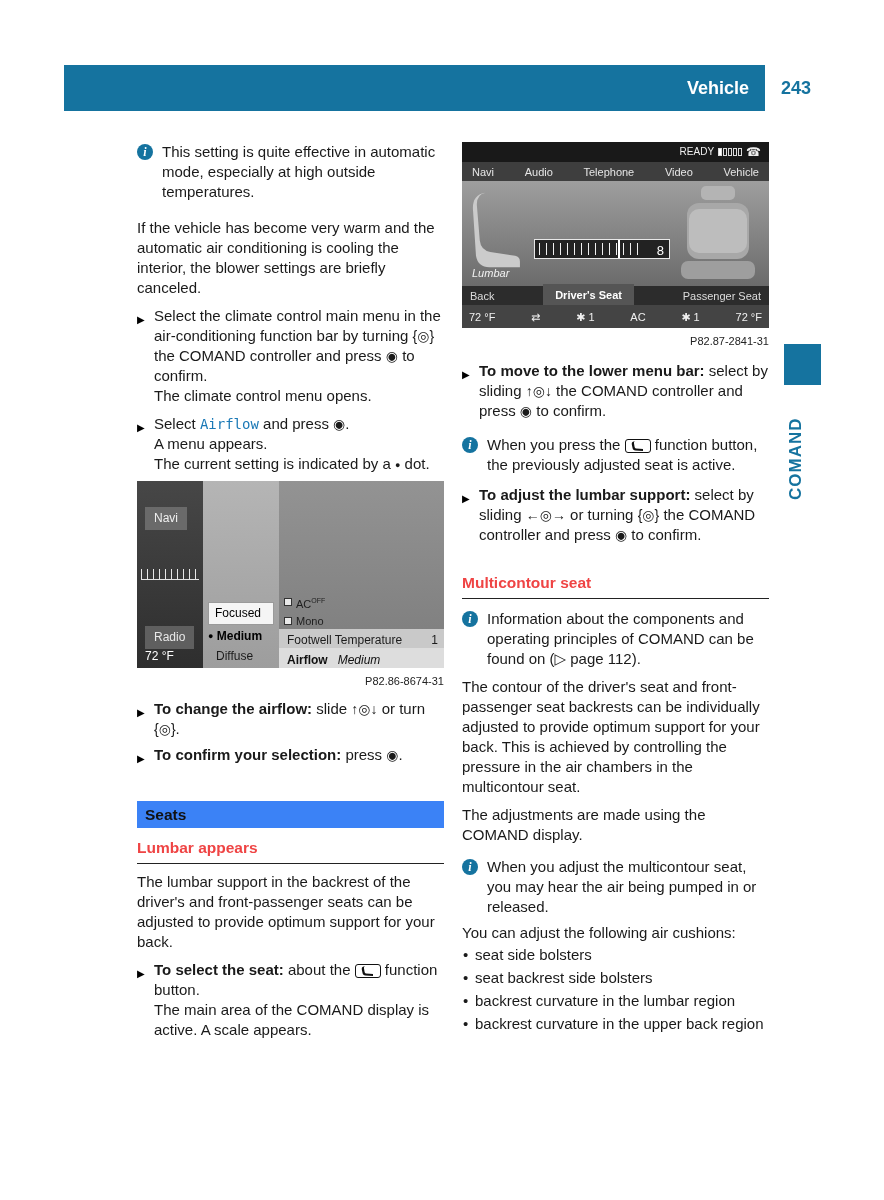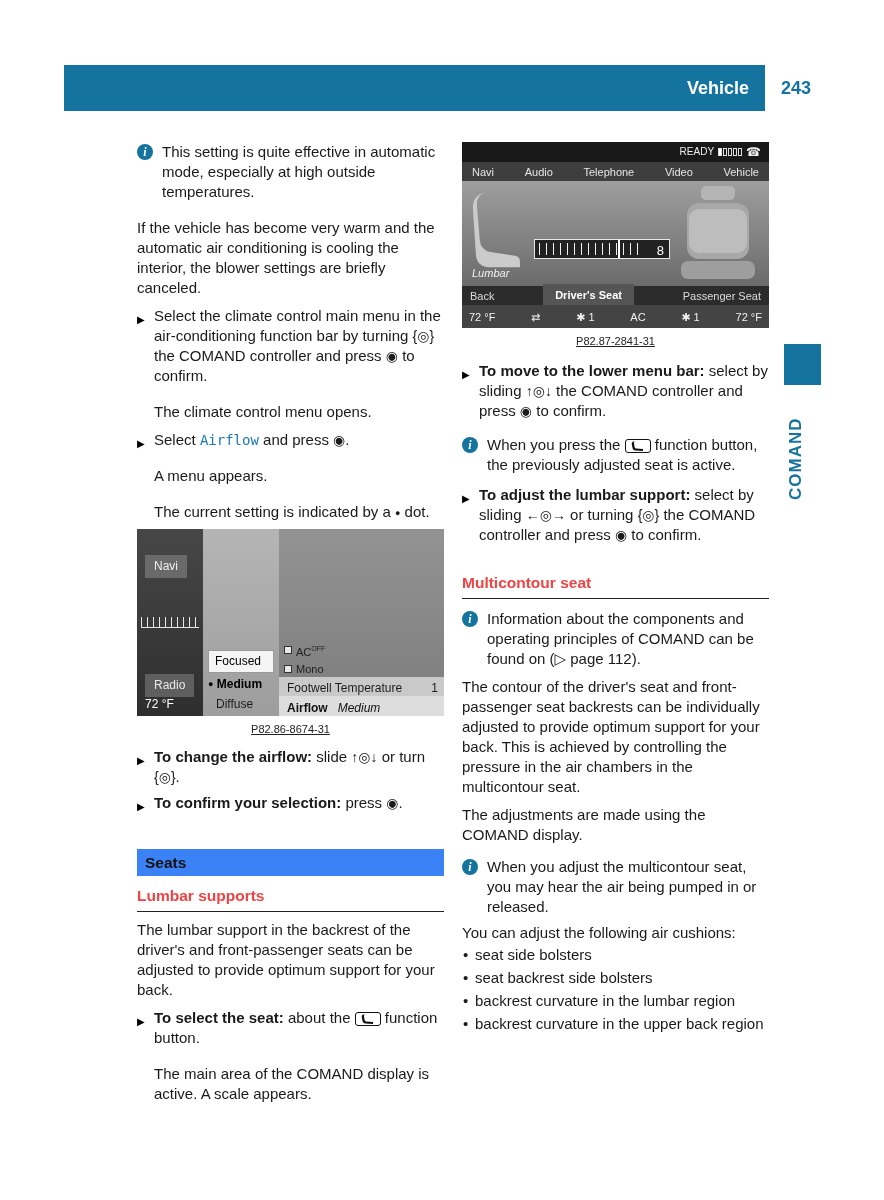--- a/index.html
+++ b/index.html
@@ -21,37 +21,37 @@
   .col-right { left:462px; }
   .mb2{margin-bottom:2px;} .mb6{margin-bottom:6px;} .mb8{margin-bottom:8px;} .mb10{margin-bottom:10px;}
   .mb12{margin-bottom:12px;} .mb14{margin-bottom:14px;} .mb16{margin-bottom:16px;} .mb28{margin-bottom:28px;} .mb36{margin-bottom:36px;}
 
   .info { display:flex; gap:9px; }
   .info-i { flex:0 0 auto; width:16px; height:16px; border-radius:50%; background:var(--accent); color:#fff;
             font:italic bold 12px/16px "Liberation Serif",serif; text-align:center; margin-top:2px; }
 
   .step { position:relative; padding-left:17px; }
   .step .arrow { position:absolute; left:0; top:4px; font-size:10px; color:#000; }
-  .step-result { margin-top:16px; }
+  .step-result { margin-top:0; }
   .lead { font-weight:bold; }
   .code { font-family:"DejaVu Sans Mono",monospace; color:var(--codeblue); font-size:14px; }
   .knob { font-size:14px; }
   .seldot { font-size:9px; vertical-align:1px; }
   .fn-btn { display:inline-block; border:1.3px solid #111; border-radius:3px; padding:1px 5px 0; background:#fff; vertical-align:-2px; line-height:0; }
 
   .section-bar { background:#3b82f6; font-weight:bold; font-size:15.5px; padding:4px 8px 3px; color:#111; }
   .subhead { font-weight:bold; font-size:15.5px; border-bottom:1px solid #222; padding-bottom:5px; color:#ef4444; }
 
   .dotlist { list-style:none; }
   .dotlist li { position:relative; padding-left:13px; margin-bottom:3px; }
   .dotlist li::before { content:"•"; position:absolute; left:1px; }
 
   figure { margin:0; }
   .shot { position:relative; width:307px; overflow:hidden; }
-  .shot-caption { display:block; text-align:center; font-size:11px; color:#222; margin-top:3px;text-decoration:underline; }
+  .shot-caption { display:block; text-align:right; font-size:11px; color:#222; margin-top:3px; }
 
   
   .shot1 { height:187px; background:linear-gradient(180deg,#8f8f8f,#747474); }
   .s1-left  { position:absolute; left:0; top:0; width:66px; height:187px; background:linear-gradient(180deg,#474747,#2e2e2e); }
   .s1-center{ position:absolute; left:66px; top:0; width:76px; height:187px; background:linear-gradient(180deg,#b5b5b5,#9d9d9d); }
   .s1-right { position:absolute; left:142px; top:0; width:165px; height:187px; background:linear-gradient(180deg,#939393,#7c7c7c); }
   .s1-navi  { position:absolute; left:8px; top:26px; background:#6a6a6a; color:#f0f0f0; font-size:12px; padding:1px 9px 2px; }
   .s1-scale { position:absolute; left:4px; top:88px; width:58px; height:11px; border-bottom:1px solid #e5e5e5;
               background:repeating-linear-gradient(90deg,#e8e8e8 0 1px,transparent 1px 6px); }
   .s1-focused { position:absolute; left:71px; top:121px; width:66px; background:#f5f5f5; border:1px solid #9a9a9a; color:#000; font-size:12px; padding:0 6px 1px; }
@@ -187,21 +187,21 @@
       <span class="arrow">▶</span>
       <p>
         <span class="lead">To confirm your selection:</span>
         <span>press</span>
         <span class="knob">◉</span><span>.</span>
       </p>
     </div>
 
     <div class="section-bar mb10">Seats</div>
 
-    <div class="subhead mb8">Lumbar supports</div>
+    <div class="subhead mb8">Lumbar appears</div>
 
     <p class="mb8">The lumbar support in the backrest of the driver's and front-passenger seats can be adjusted to provide optimum support for your back.</p>
 
     <div class="step">
       <span class="arrow">▶</span>
       <p>
         <span class="lead">To select the seat:</span>
         <span>about the</span>
         <span class="fn-btn"><svg width="14" height="11" viewBox="0 0 14 11">
               <path d="M2.5 0.5 C1 0.8 0.6 2 0.8 3.4 L1.6 7.2 C1.9 8.6 2.9 9.3 4.3 9.4 L12 10 L12 8 L5 7.4 C4.2 7.3 3.8 6.9 3.6 6 L3 2.4 C2.8 1.2 3.2 0.7 4.2 0.5 Z" fill="#111"></path>

